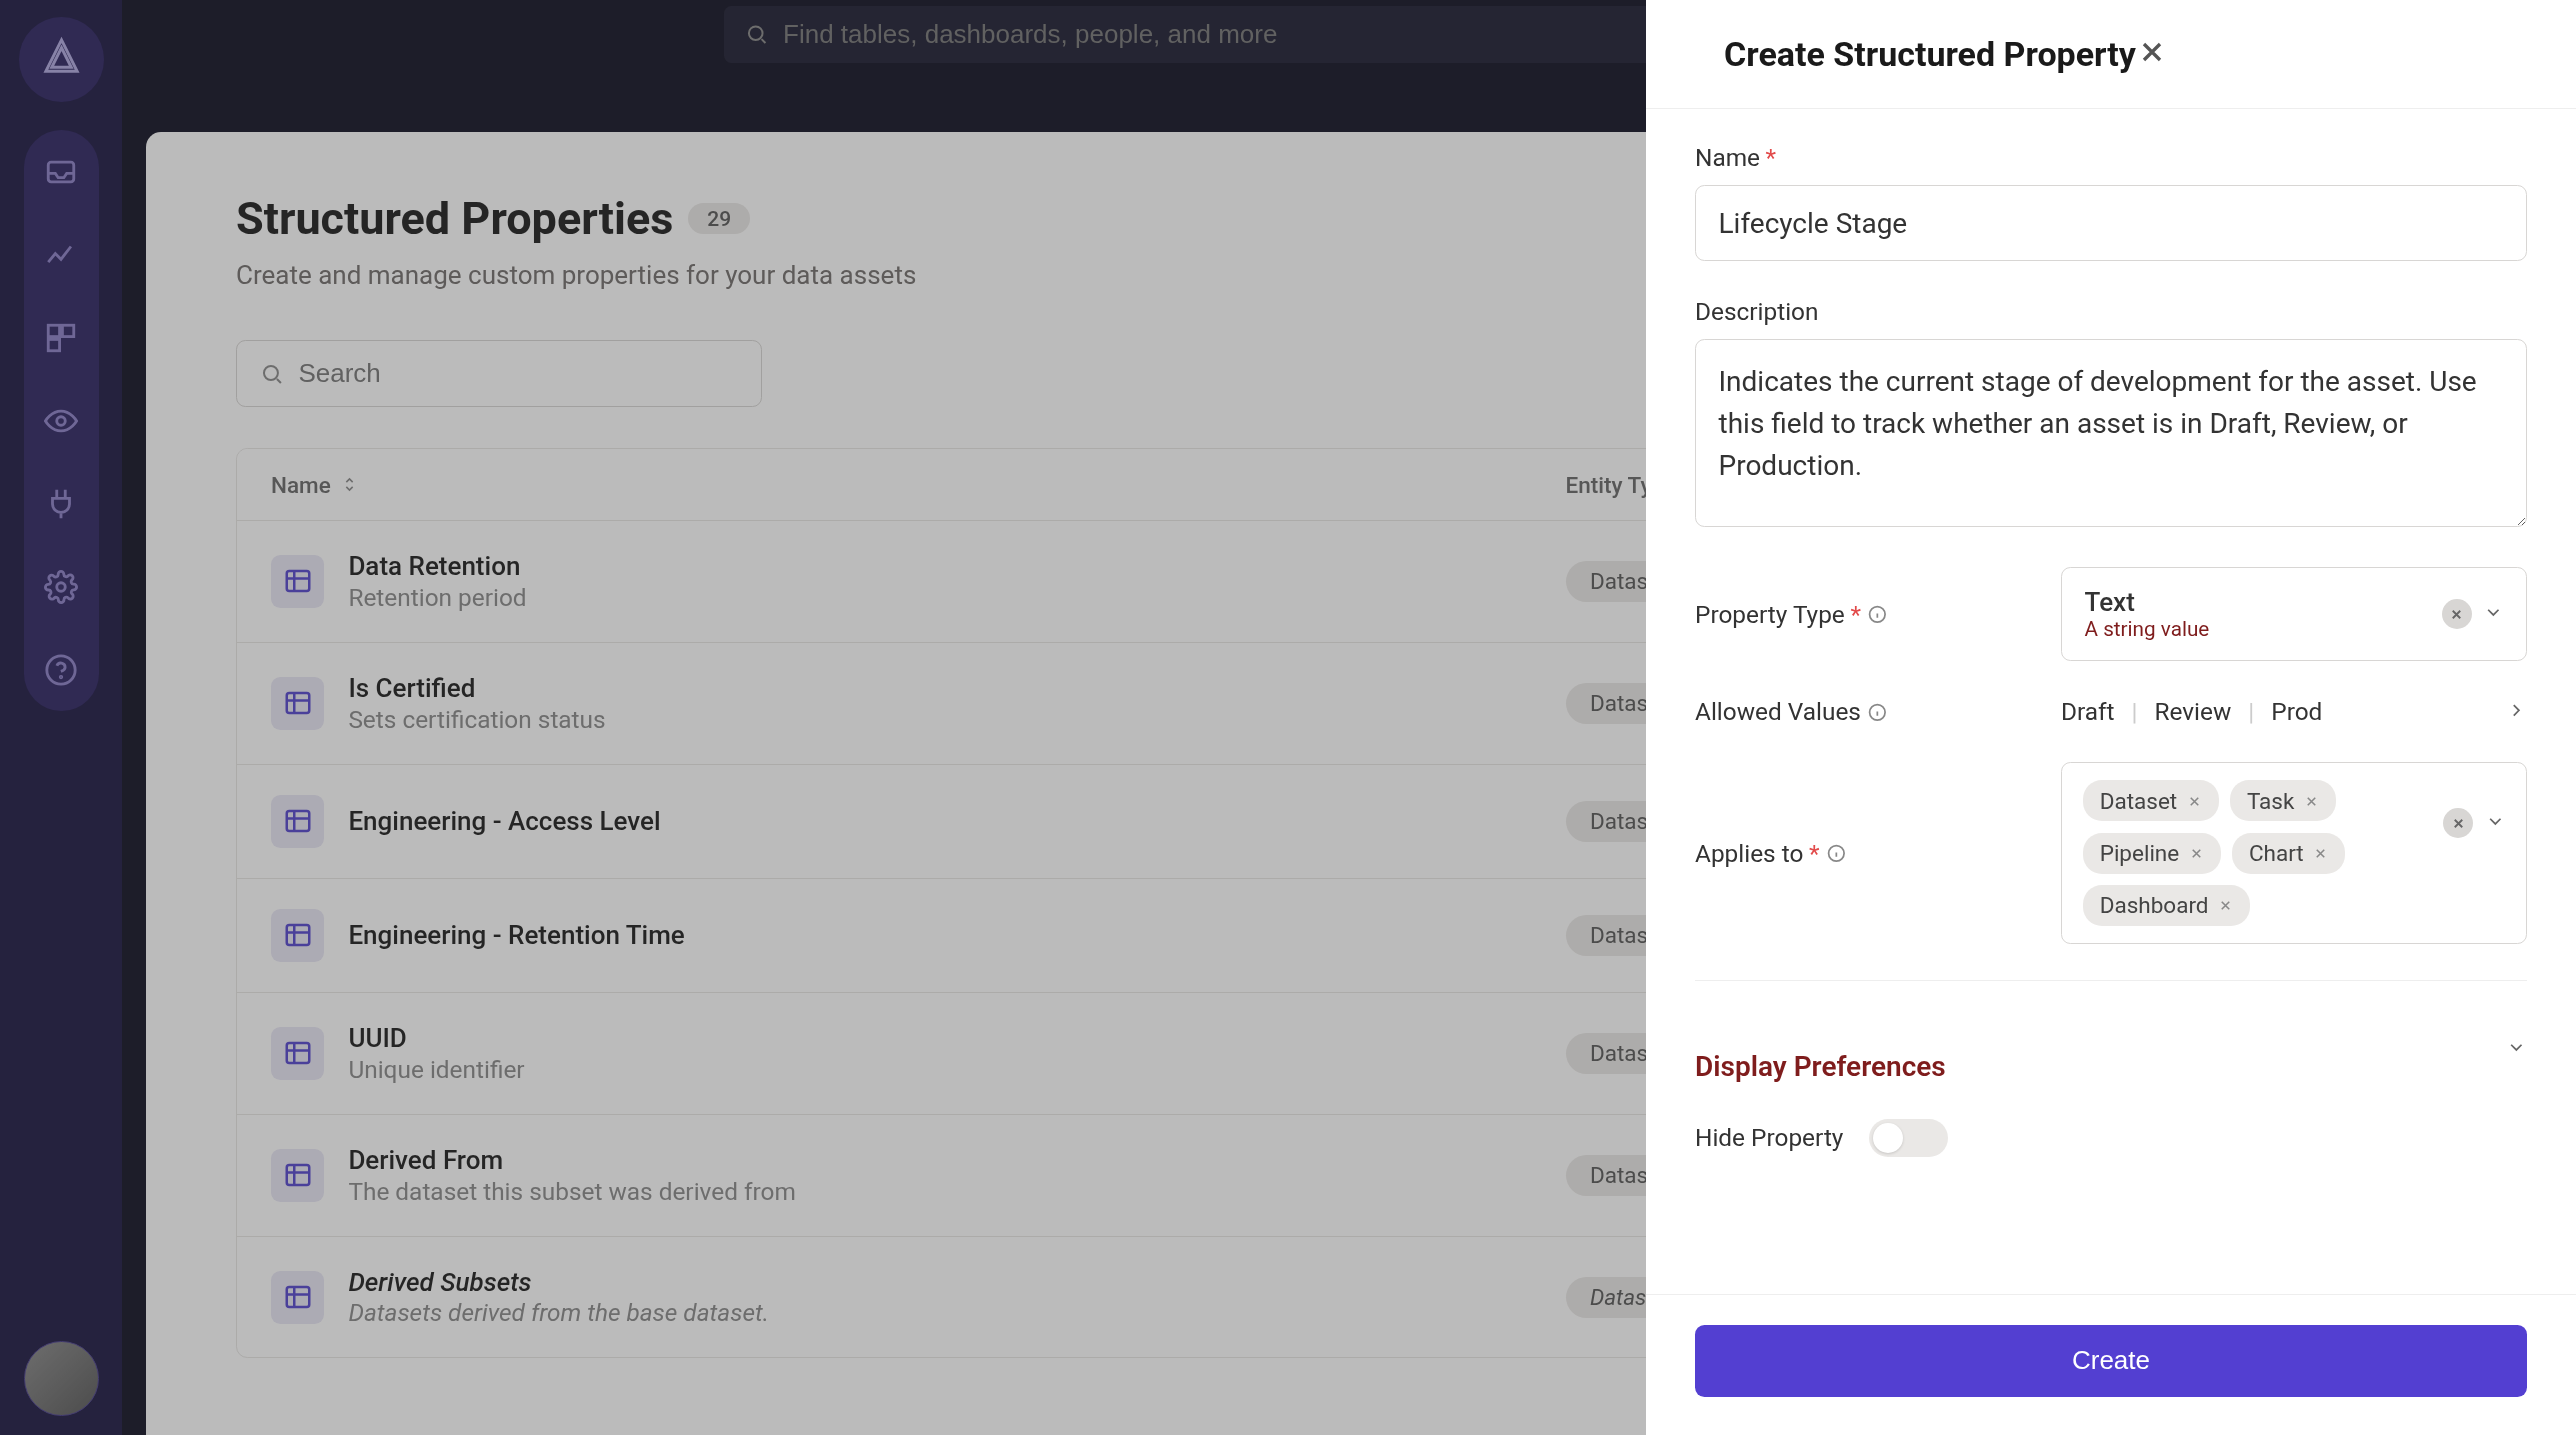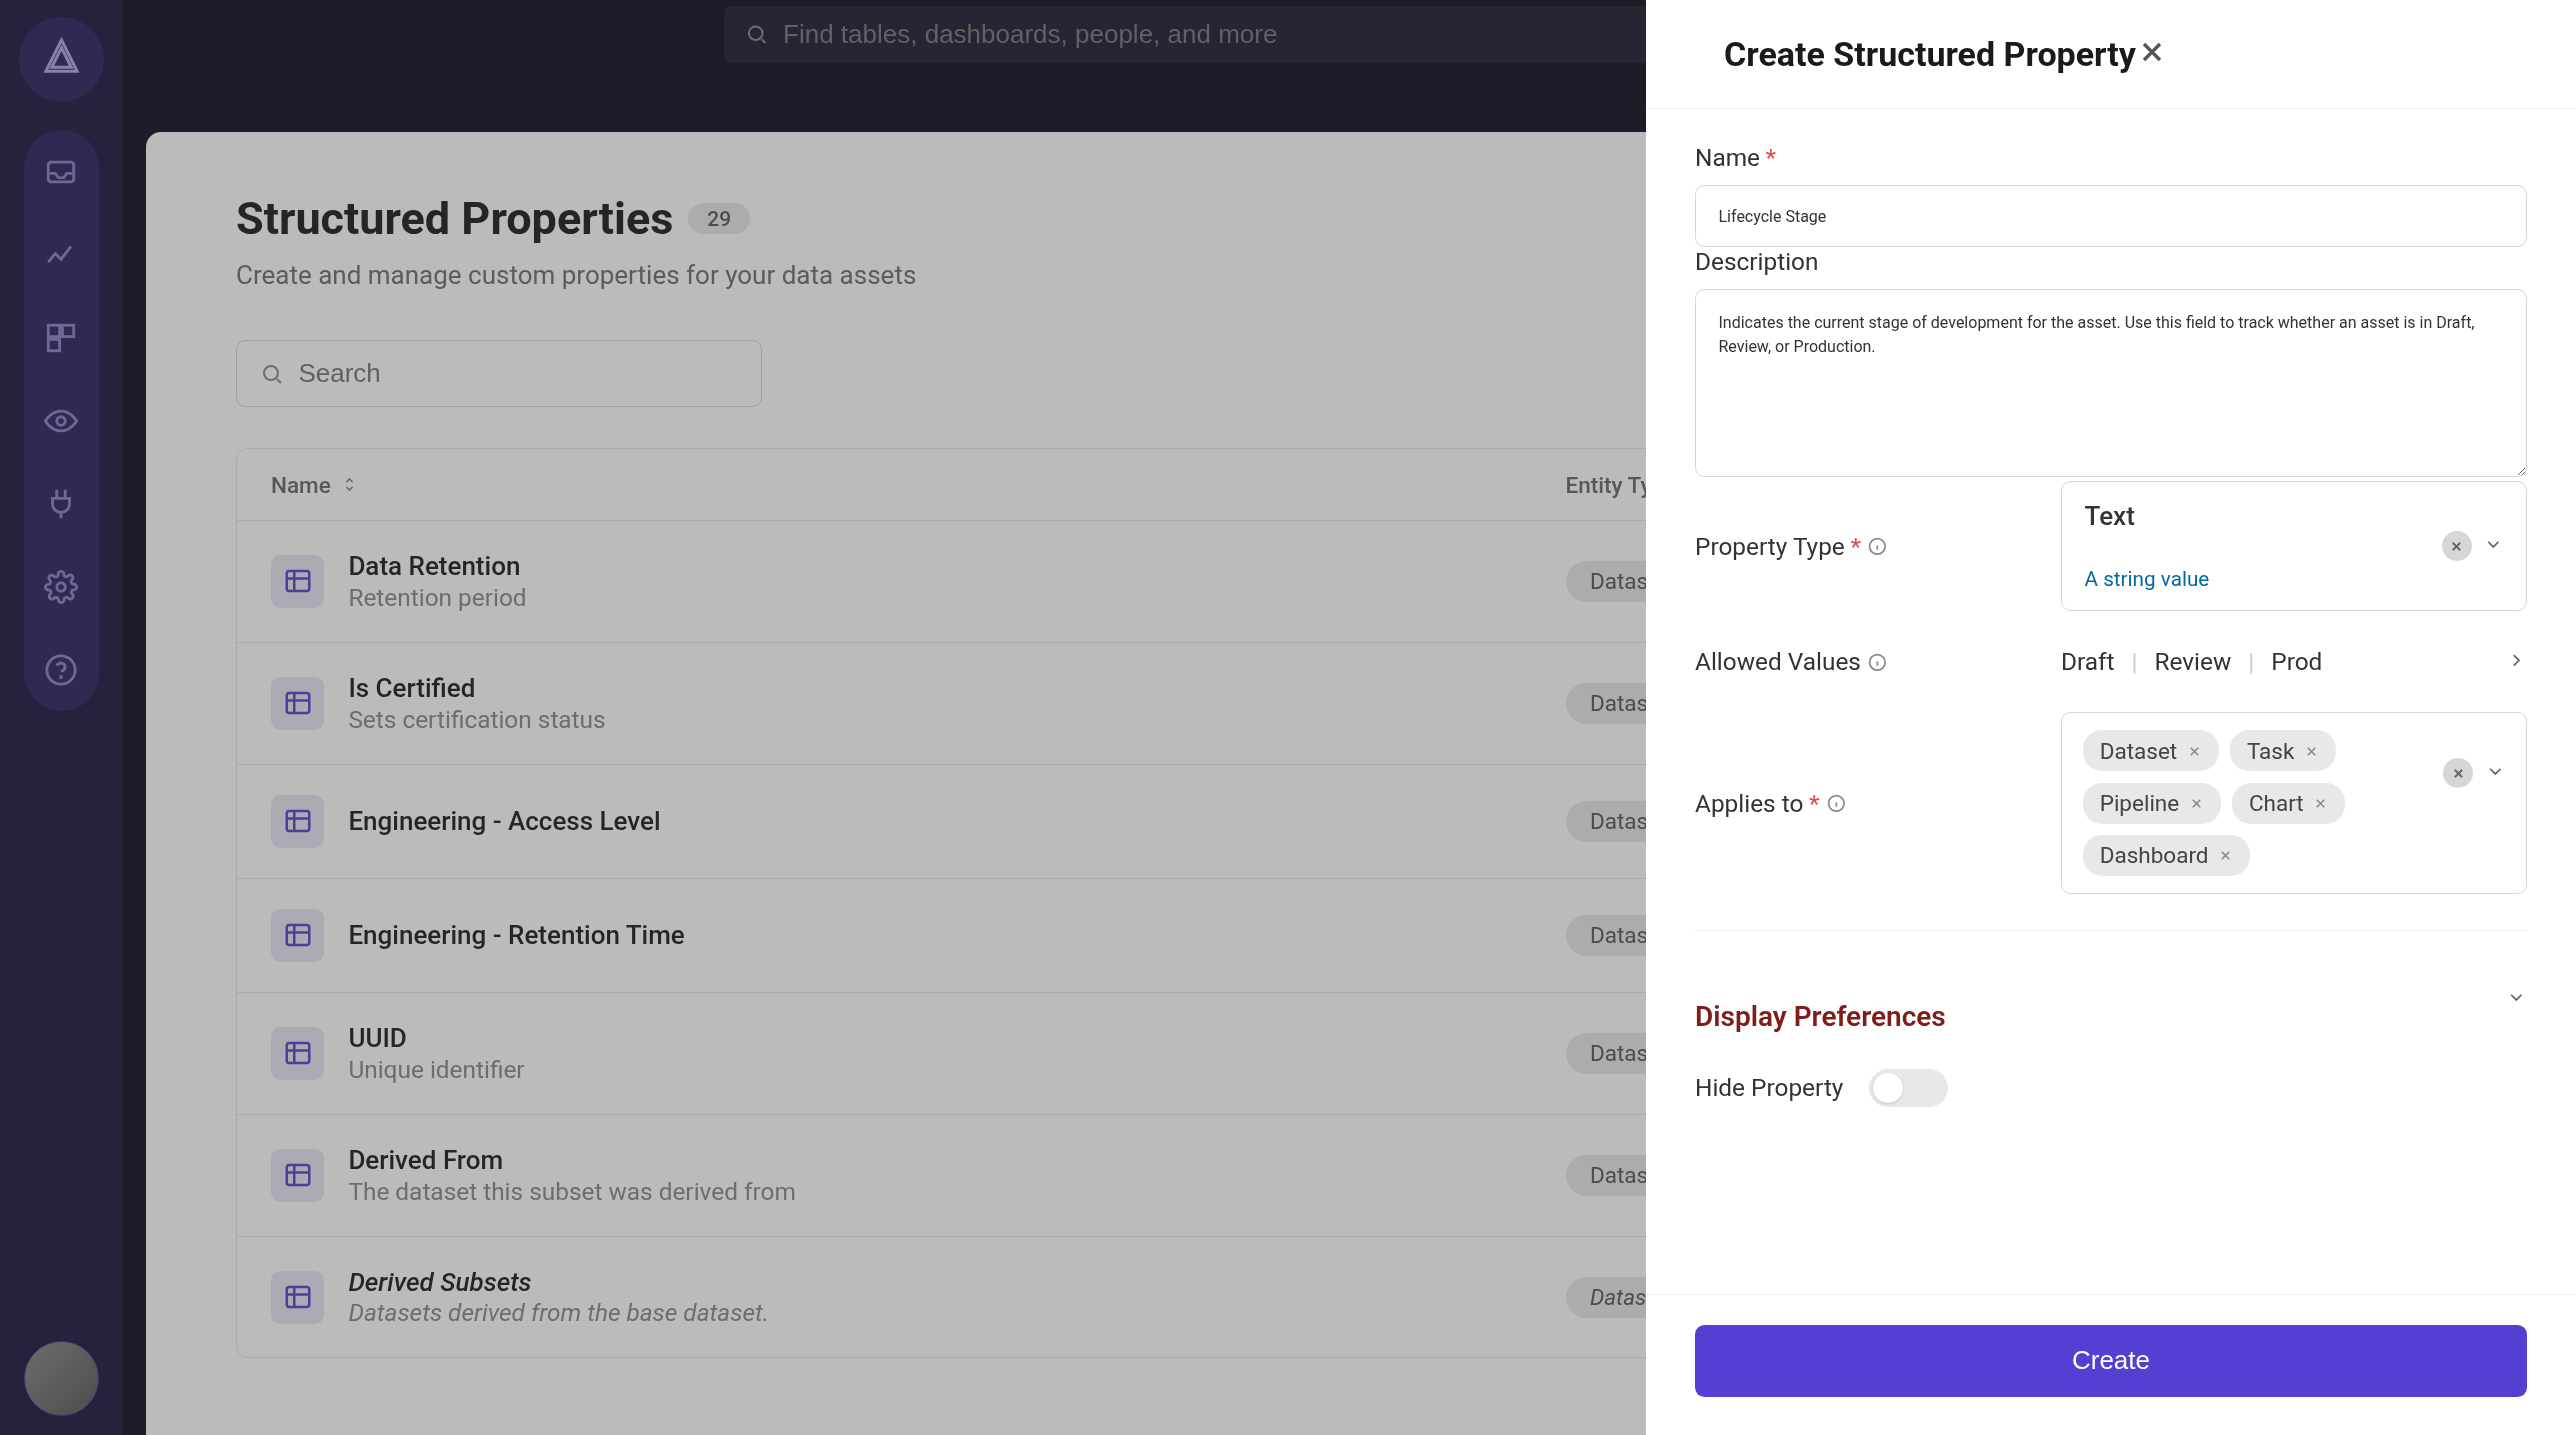--- a/index.html
+++ b/index.html
@@ -189,41 +189,42 @@
 .drawer-body { padding: 34px 49px; flex: 1; overflow-y: auto; }
 .form-label { font-size: 24.4px; color: #333; margin-bottom: 13px; display: flex; align-items: center; gap: 5.6px; }
 .req { color: #e24a4a; }
 .info-icon { width: 22.5px; height: 22.5px; display: inline-flex; align-items: center; justify-content: center; color: #888; }
 .info-icon svg { width: 20.7px; height: 20.7px; }
 .text-input, .textarea {
   width: 100%;
   border: 0.9px solid #d8d6d4;
   border-radius: 9.4px;
   padding: 20.7px 22.5px;
-  font-size: 16px;
+  font-size: 28px;
   color: #333;
   outline: none;
   font-family: inherit;
+  margin-bottom: 36px;
 }
 .textarea { resize: vertical; height: 188px; line-height: 1.5; }
 
 .form-row { display: flex; align-items: center; margin-bottom: 36px; }
 .form-row .form-label { margin-bottom: 0; width: 366px; }
 .form-row-val { flex: 1; }
 
 .proptype-select {
   border: 0.9px solid #d8d6d4;
   border-radius: 9.4px;
   padding: 19px 22.5px;
   display: flex;
   align-items: center;
   justify-content: space-between;
 }
 .proptype-text .t1 { font-size: 26px; color: #333; font-weight: 500; }
-.proptype-text .t2 { font-size: 20.7px; color: #0369a1; margin-top: 36px; }
+.proptype-text .t2 { font-size: 20.7px; color: #7f1d1d; }
 .select-controls { display: flex; align-items: center; gap: 11.3px; }
 .clear-circle {
   width: 30px; height: 30px;
   background: #d8d6d4;
   border-radius: 50%;
   display: flex;
   align-items: center;
   justify-content: center;
   color: #666;
   cursor: pointer;

